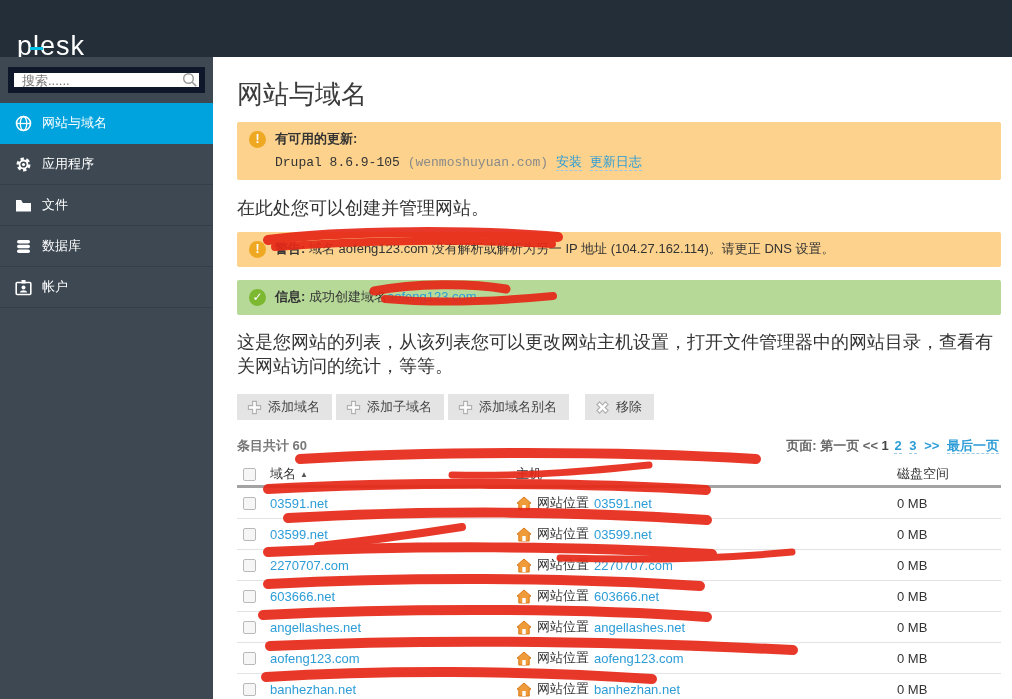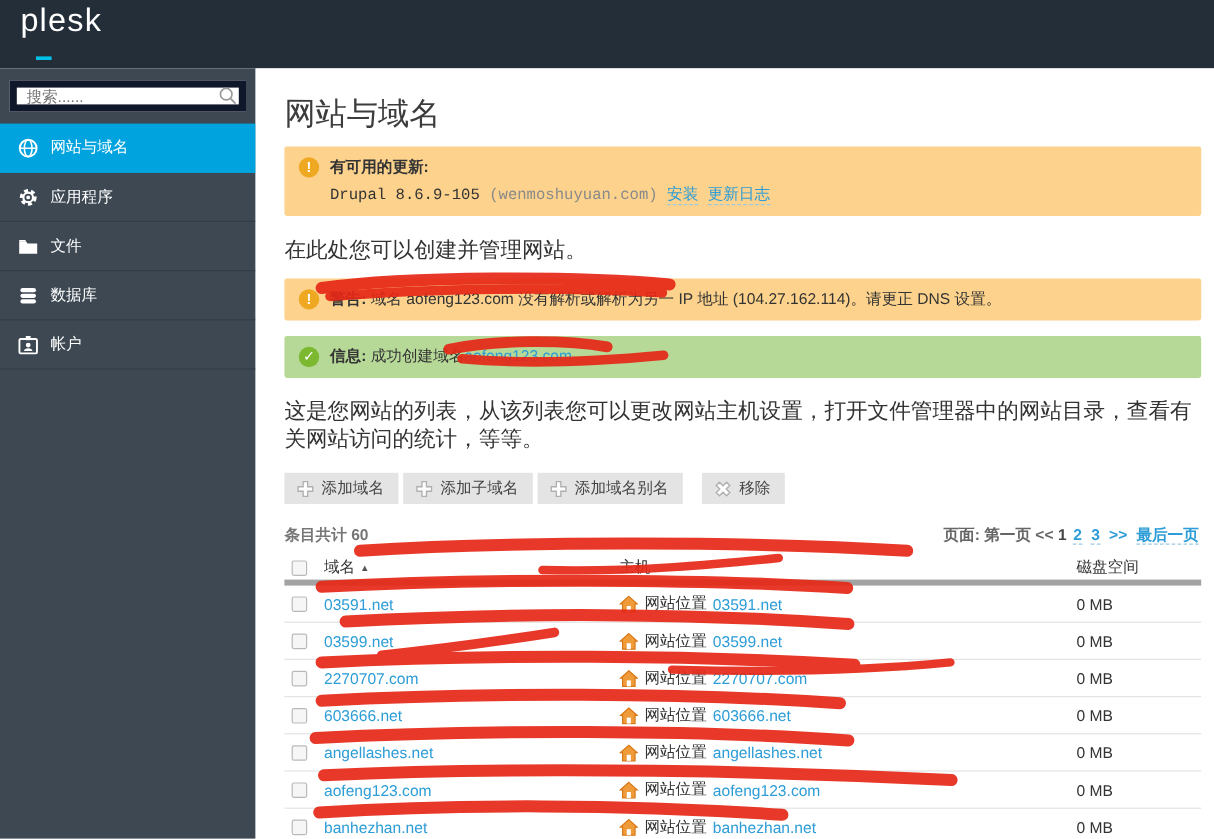--- a/index.html
+++ b/index.html
@@ -2,21 +2,21 @@
 <html><head>
 <meta charset="utf-8">
 <style>
   * { margin:0; padding:0; box-sizing:border-box; }
   html,body { width:1012px; height:699px; overflow:hidden; background:#fff;
               font-family:"Liberation Sans","DejaVu Sans",sans-serif; }
   body { position:relative; }
 
   
   .topbar { position:absolute; left:0; top:0; width:1012px; height:57px; background:#232e38; }
-  .logo { position:absolute; left:17px; top:2px; color:#fff; font-size:27px; letter-spacing:1px;
+  .logo { position:absolute; left:17px; top:31px; color:#fff; font-size:27px; letter-spacing:1px;
           font-weight:400; }
   .logo-underline { position:absolute; left:30px; top:47px; width:13px; height:3px; background:#00c2e8; }
 
   
   .sidebar { position:absolute; left:0; top:57px; width:213px; height:642px; background:#3d4853; }
   .search-wrap { position:relative; margin:10px 8px 10px 8px; }
   .search-input { width:197px; height:26px; border:6px solid #0f172a; background:#fff; padding:0 28px 0 8px;
                   font-size:13px; color:#333; font-family:inherit; outline:none; }
   .search-icon { position:absolute; right:7px; top:5px; }
   .nav-item { position:relative; height:41px; display:flex; align-items:center; gap:10px; padding-left:14px;
@@ -60,21 +60,21 @@
                font-size:13px;font-weight:bold; }
   .total { color:#777; }
   .pager { color:#666; }
   .pager .cur { color:#444; }
   .pager a { margin:0 2px; }
 
   
   .tbl { margin-top:8px; }
   .trow { display:grid; grid-template-columns:33px 246px 381px 1fr; align-items:center;
           height:31px; border-bottom:1px solid #e3e3e3; font-size:13px; }
-  .thead { height:25px; border-bottom:5px solid #a3a3a3; color:#333; }
+  .thead { height:25px; border-bottom:3px solid #a3a3a3; color:#333; }
   .thead .hcell { font-weight:400; }
   .sort-arrow { font-size:8px; color:#555; margin-left:4px; vertical-align:1px; }
   .cb { width:13px; height:13px; border:1px solid #b9b9b9; background:#f6f6f6; border-radius:2px;
         margin-left:6px; cursor:pointer; }
   .host-cell { display:flex; align-items:center; gap:5px; color:#333; }
   .disk { color:#333; }
 
   
   .scribbles { position:absolute; left:0; top:0; width:1012px; height:699px; pointer-events:none; z-index:6; }
 </style>

